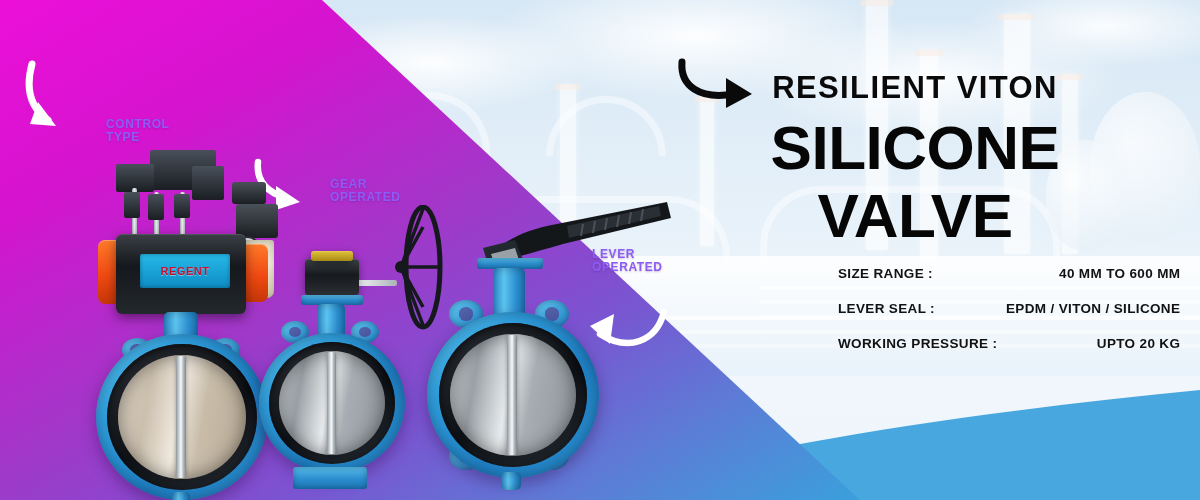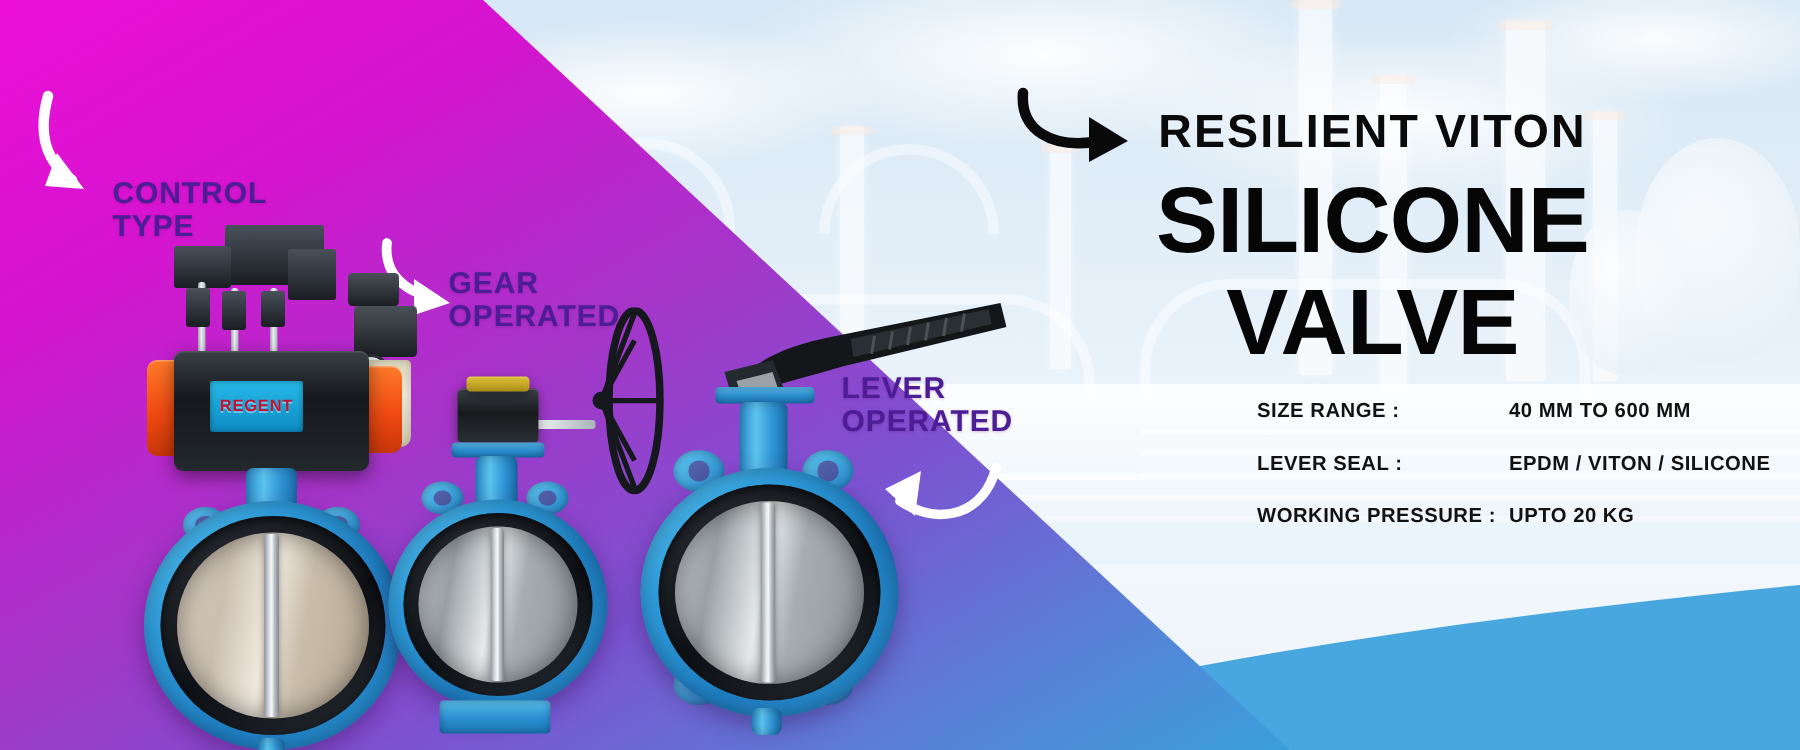--- a/index.html
+++ b/index.html
@@ -57,24 +57,25 @@
 
   
   .panel {
     position:absolute; left:0; top:0; width:100%; height:100%;
   }
 
   
   .left-layer { position:absolute; left:0; top:0; width:720px; height:500px; }
 
   .callout {
-    position:absolute; color:#4c1d95;
-    font-weight:bold; font-size:20px; letter-spacing:.6px;
+    position:absolute; color:#8b5cf6;
+    font-weight:bold; font-size:12px; letter-spacing:.6px;
     line-height:1.12; text-transform:uppercase;
     text-shadow:0 1px 2px rgba(90,0,90,.25);
+    margin-left:31px;
   }
   #callout-control { left:75px; top:118px; }
   #callout-gear    { left:299px; top:178px; }
   #callout-lever   { left:561px; top:248px; }
 
   .arrow-svg { position:absolute; }
 
   
   .valve { position:absolute; }
 
@@ -189,21 +190,21 @@
     font-size:62px; font-weight:bold; letter-spacing:-0.5px; color:#060606;
     line-height:.96; white-space:nowrap; transform:translateX(-50%);
   }
   .title-sub {
     position:absolute; left:255px; top:186px;
     font-size:62px; font-weight:bold; letter-spacing:-0.5px; color:#060606;
     line-height:.96; white-space:nowrap; transform:translateX(-50%);
   }
 
   .specs { position:absolute; left:178px; top:266px; }
-  .spec-row { display:flex; align-items:baseline; margin-bottom:20px; }
+  .spec-row { display:flex; align-items:baseline; margin-bottom:20px;justify-content:space-between; }
   .spec-label {
     width:168px; flex:0 0 168px;
     font-size:13.5px; font-weight:bold; letter-spacing:.35px; color:#121212;
     white-space:nowrap;
   }
   .spec-value {
     font-size:13.5px; font-weight:bold; letter-spacing:.35px; color:#121212;
     white-space:nowrap;
   }
 </style>
@@ -300,21 +301,21 @@
       <div class="sol-block" style="left:86px; top:46px; width:16px; height:24px;"></div>
 
       <div class="filter-head" style="left:144px; top:34px; width:34px; height:22px;"></div>
       <div class="filter-head" style="left:148px; top:56px; width:42px; height:34px;"></div>
       <div class="gauge" style="left:146px; top:88px; width:26px; height:26px;"></div>
       <div class="filter-bowl" style="left:152px; top:92px; width:34px; height:58px;"></div>
 
       <div class="actuator-cap" style="left:10px; top:92px; width:34px; height:64px;"></div>
       <div class="actuator-cap" style="left:148px; top:96px; width:32px; height:58px;"></div>
       <div class="actuator-body" style="left:28px; top:86px; width:130px; height:80px;"></div>
-      <div class="brand-plate" style="left:52px; top:106px; width:62px; height:34px;">
+      <div class="brand-plate" style="left:52px; top:106px; width:90px; height:34px;">
         <span>REGENT</span>
       </div>
 
       <div class="neck" style="left:76px; top:164px; width:34px; height:48px;"></div>
       <div class="lug" style="left:34px; top:190px; width:30px; height:24px;"></div>
       <div class="lug" style="left:122px; top:190px; width:30px; height:24px;"></div>
       <div class="lug" style="left:34px; top:306px; width:30px; height:24px;"></div>
       <div class="lug" style="left:122px; top:306px; width:30px; height:24px;"></div>
 
       <div class="disc-wrap" style="left:8px; top:186px; width:172px; height:166px;">

